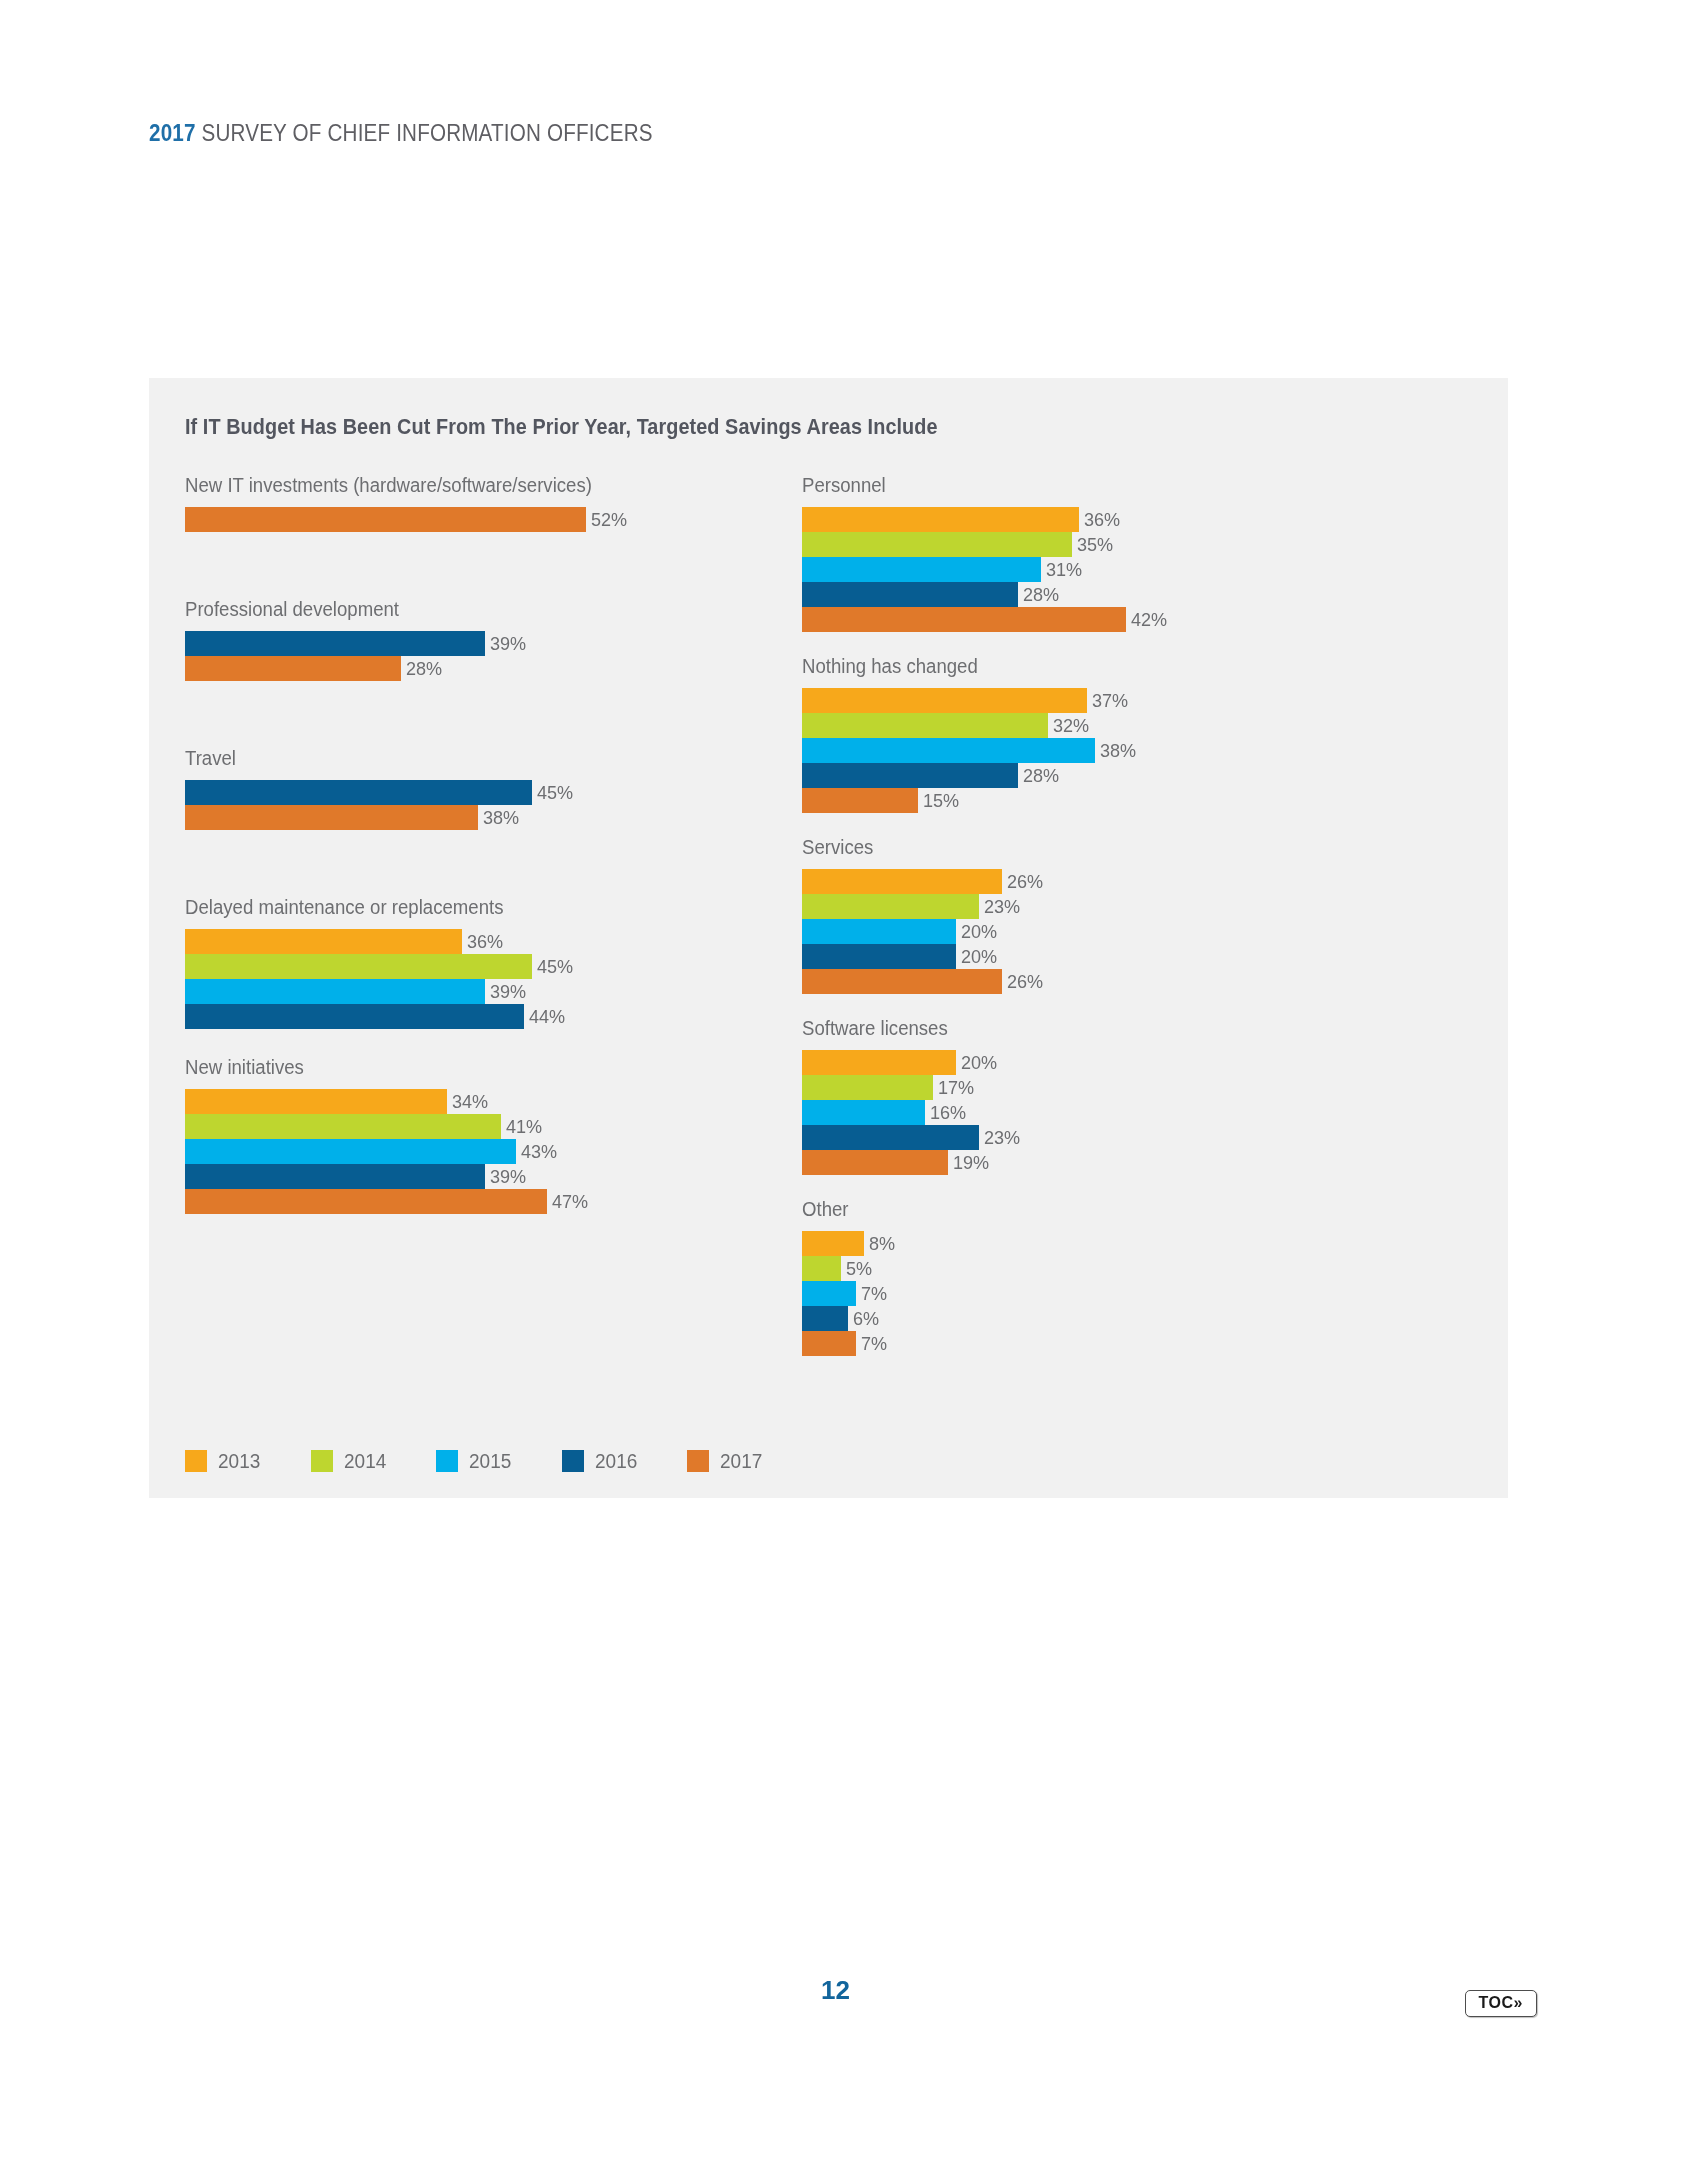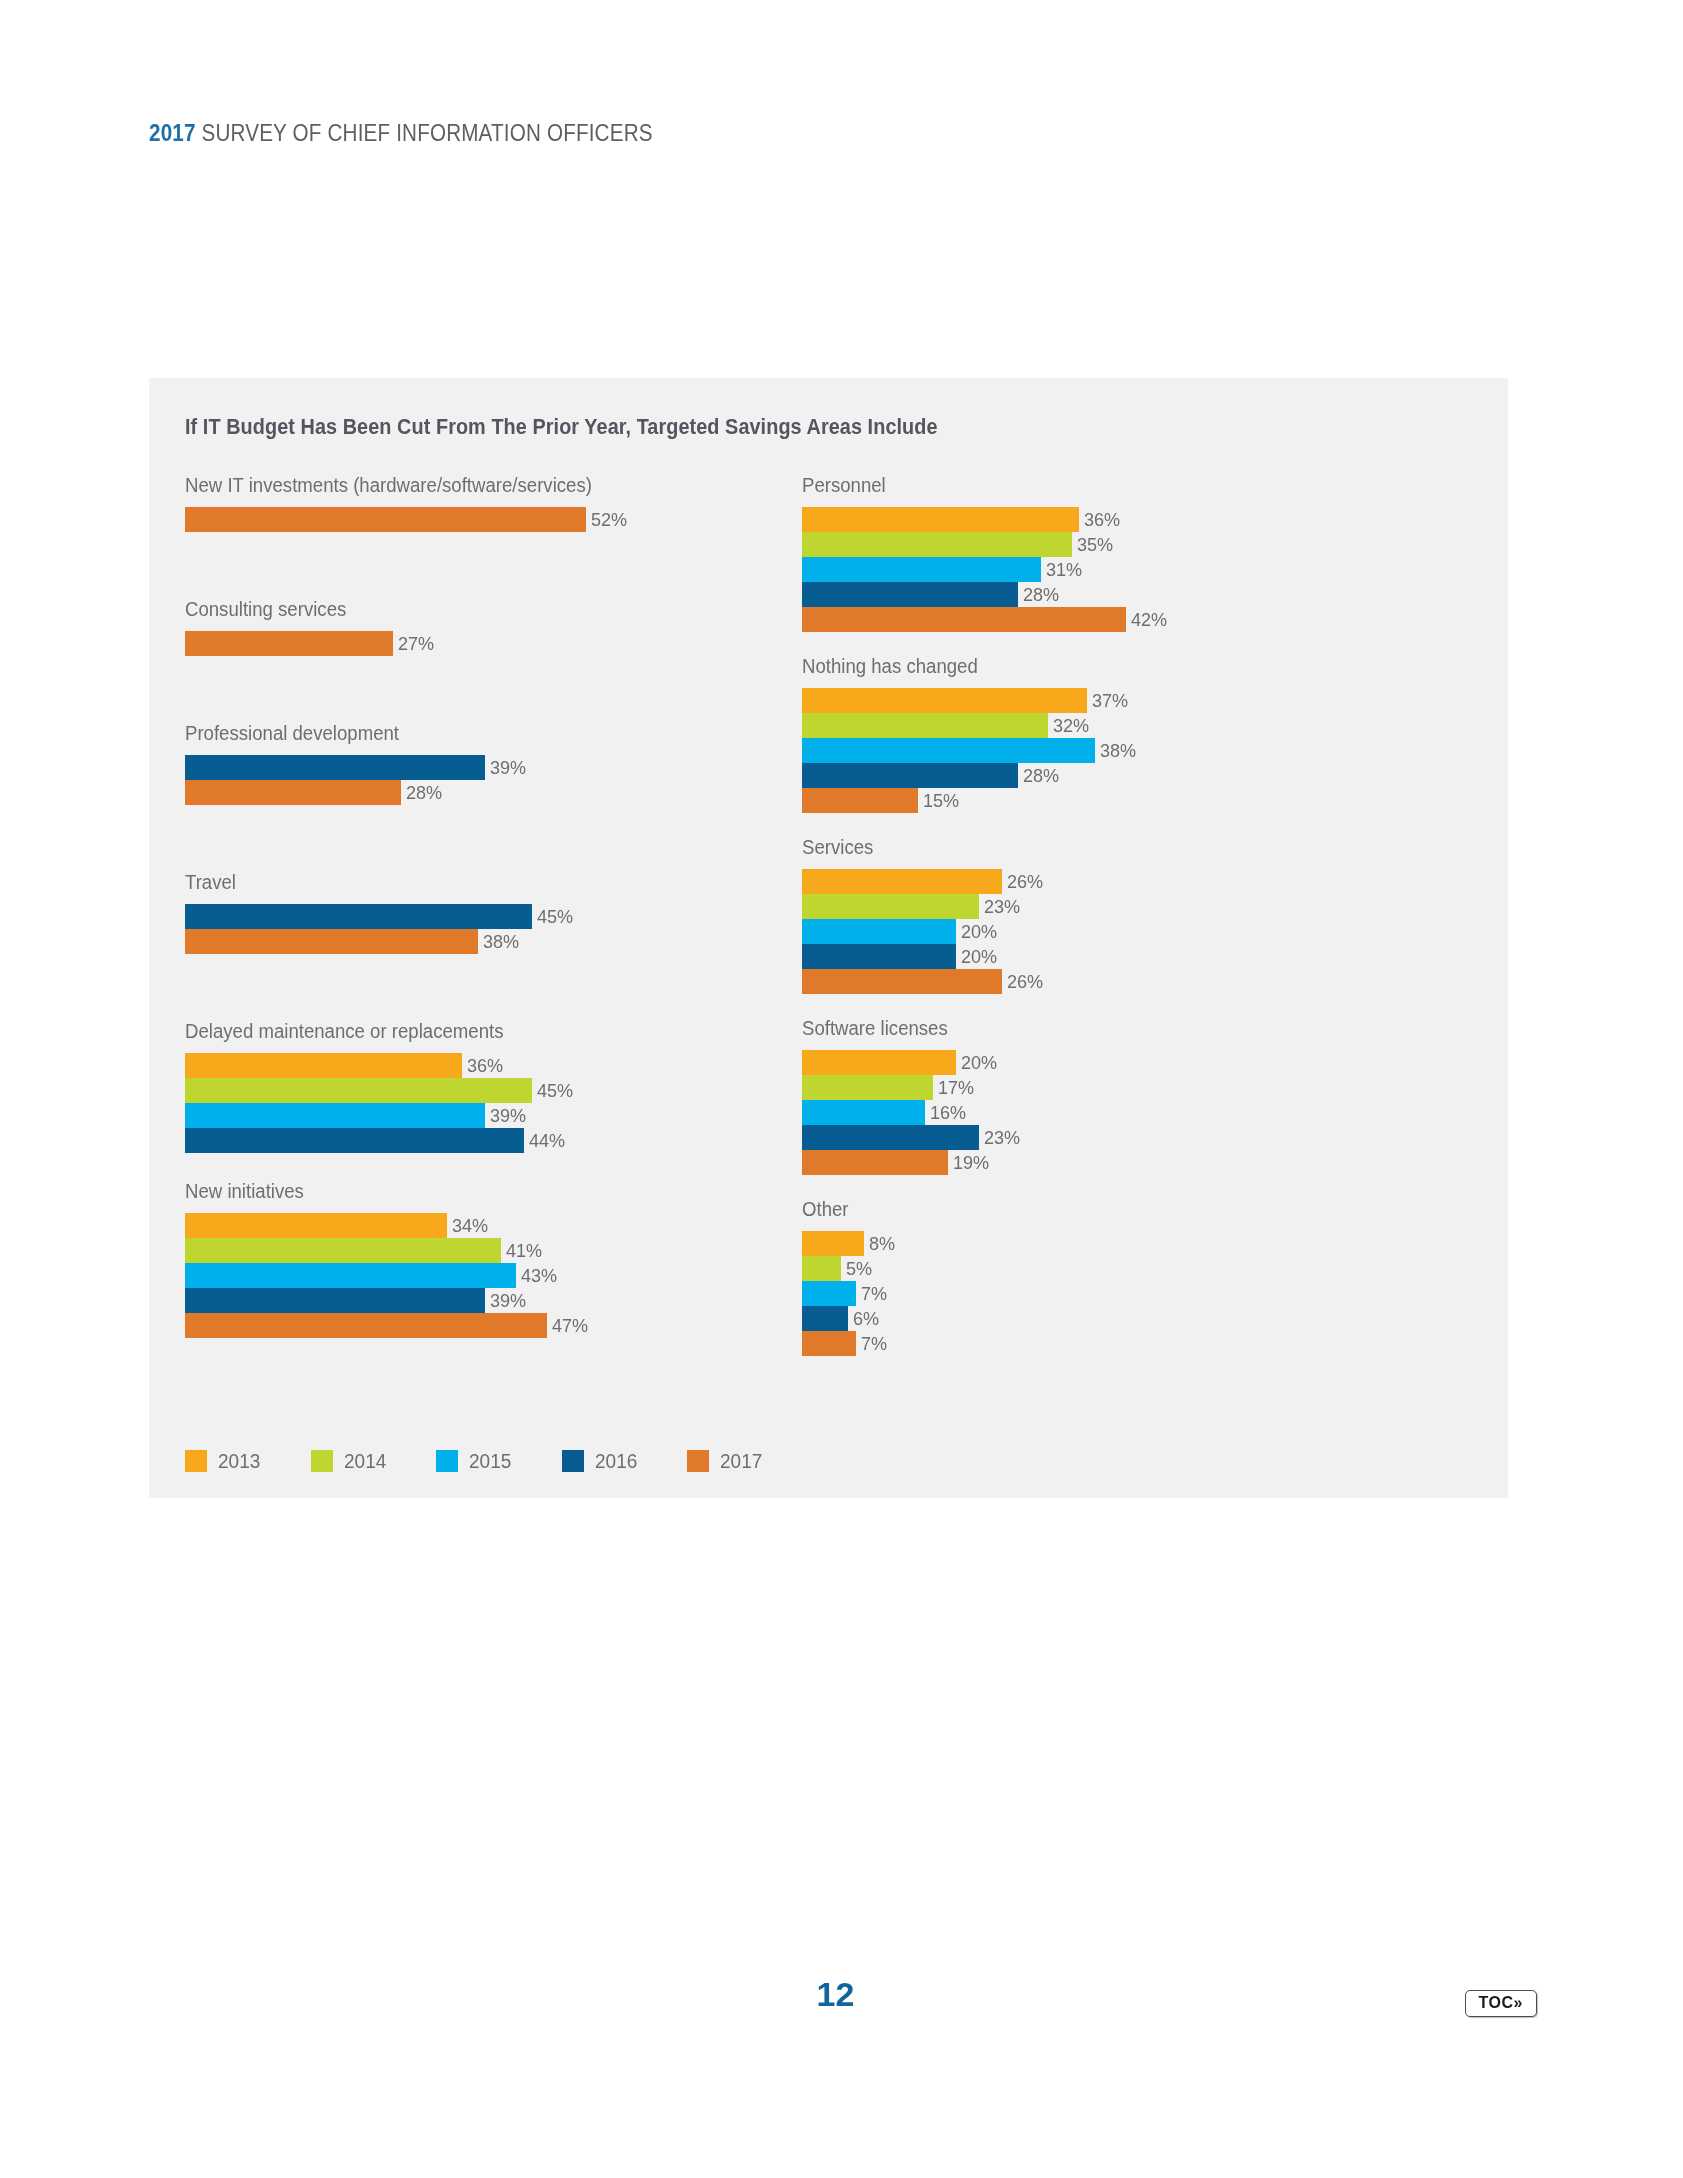--- a/index.html
+++ b/index.html
@@ -130,21 +130,21 @@
     transform-origin: left center;
   }
 
   
   .page-number {
     position: absolute;
     left: 0;
     right: 12px;
     top: 1975px;
     text-align: center;
-    font-size: 34px;
+    font-size: 26px;
     font-weight: 700;
     color: #12659c;
   }
   .toc-button {
     position: absolute;
     right: 146px;
     top: 1990px;
     border: 1px solid #4d4d4d;
     border-radius: 5px;
     background: #ffffff;
@@ -172,29 +172,20 @@
         <div class="group" style="margin-bottom: 67px;">
           <div class="group-label">New IT investments (hardware/software/services)</div>
           <div class="bars">
             <div class="bar-row">
               <div class="bar" style="width: 401px; background: rgb(224, 121, 42);"></div>
               <div class="bar-value">52%</div>
             </div>
           </div>
         </div>
         <div class="group" style="margin-bottom: 67px;">
-          <div class="group-label">Consulting services</div>
-          <div class="bars">
-            <div class="bar-row">
-              <div class="bar" style="width: 208px; background: rgb(224, 121, 42);"></div>
-              <div class="bar-value">27%</div>
-            </div>
-          </div>
-        </div>
-        <div class="group" style="margin-bottom: 67px;">
           <div class="group-label">Professional development</div>
           <div class="bars">
             <div class="bar-row">
               <div class="bar" style="width: 300px; background: rgb(7, 93, 146);"></div>
               <div class="bar-value">39%</div>
             </div>
             <div class="bar-row">
               <div class="bar" style="width: 216px; background: rgb(224, 121, 42);"></div>
               <div class="bar-value">28%</div>
             </div>

